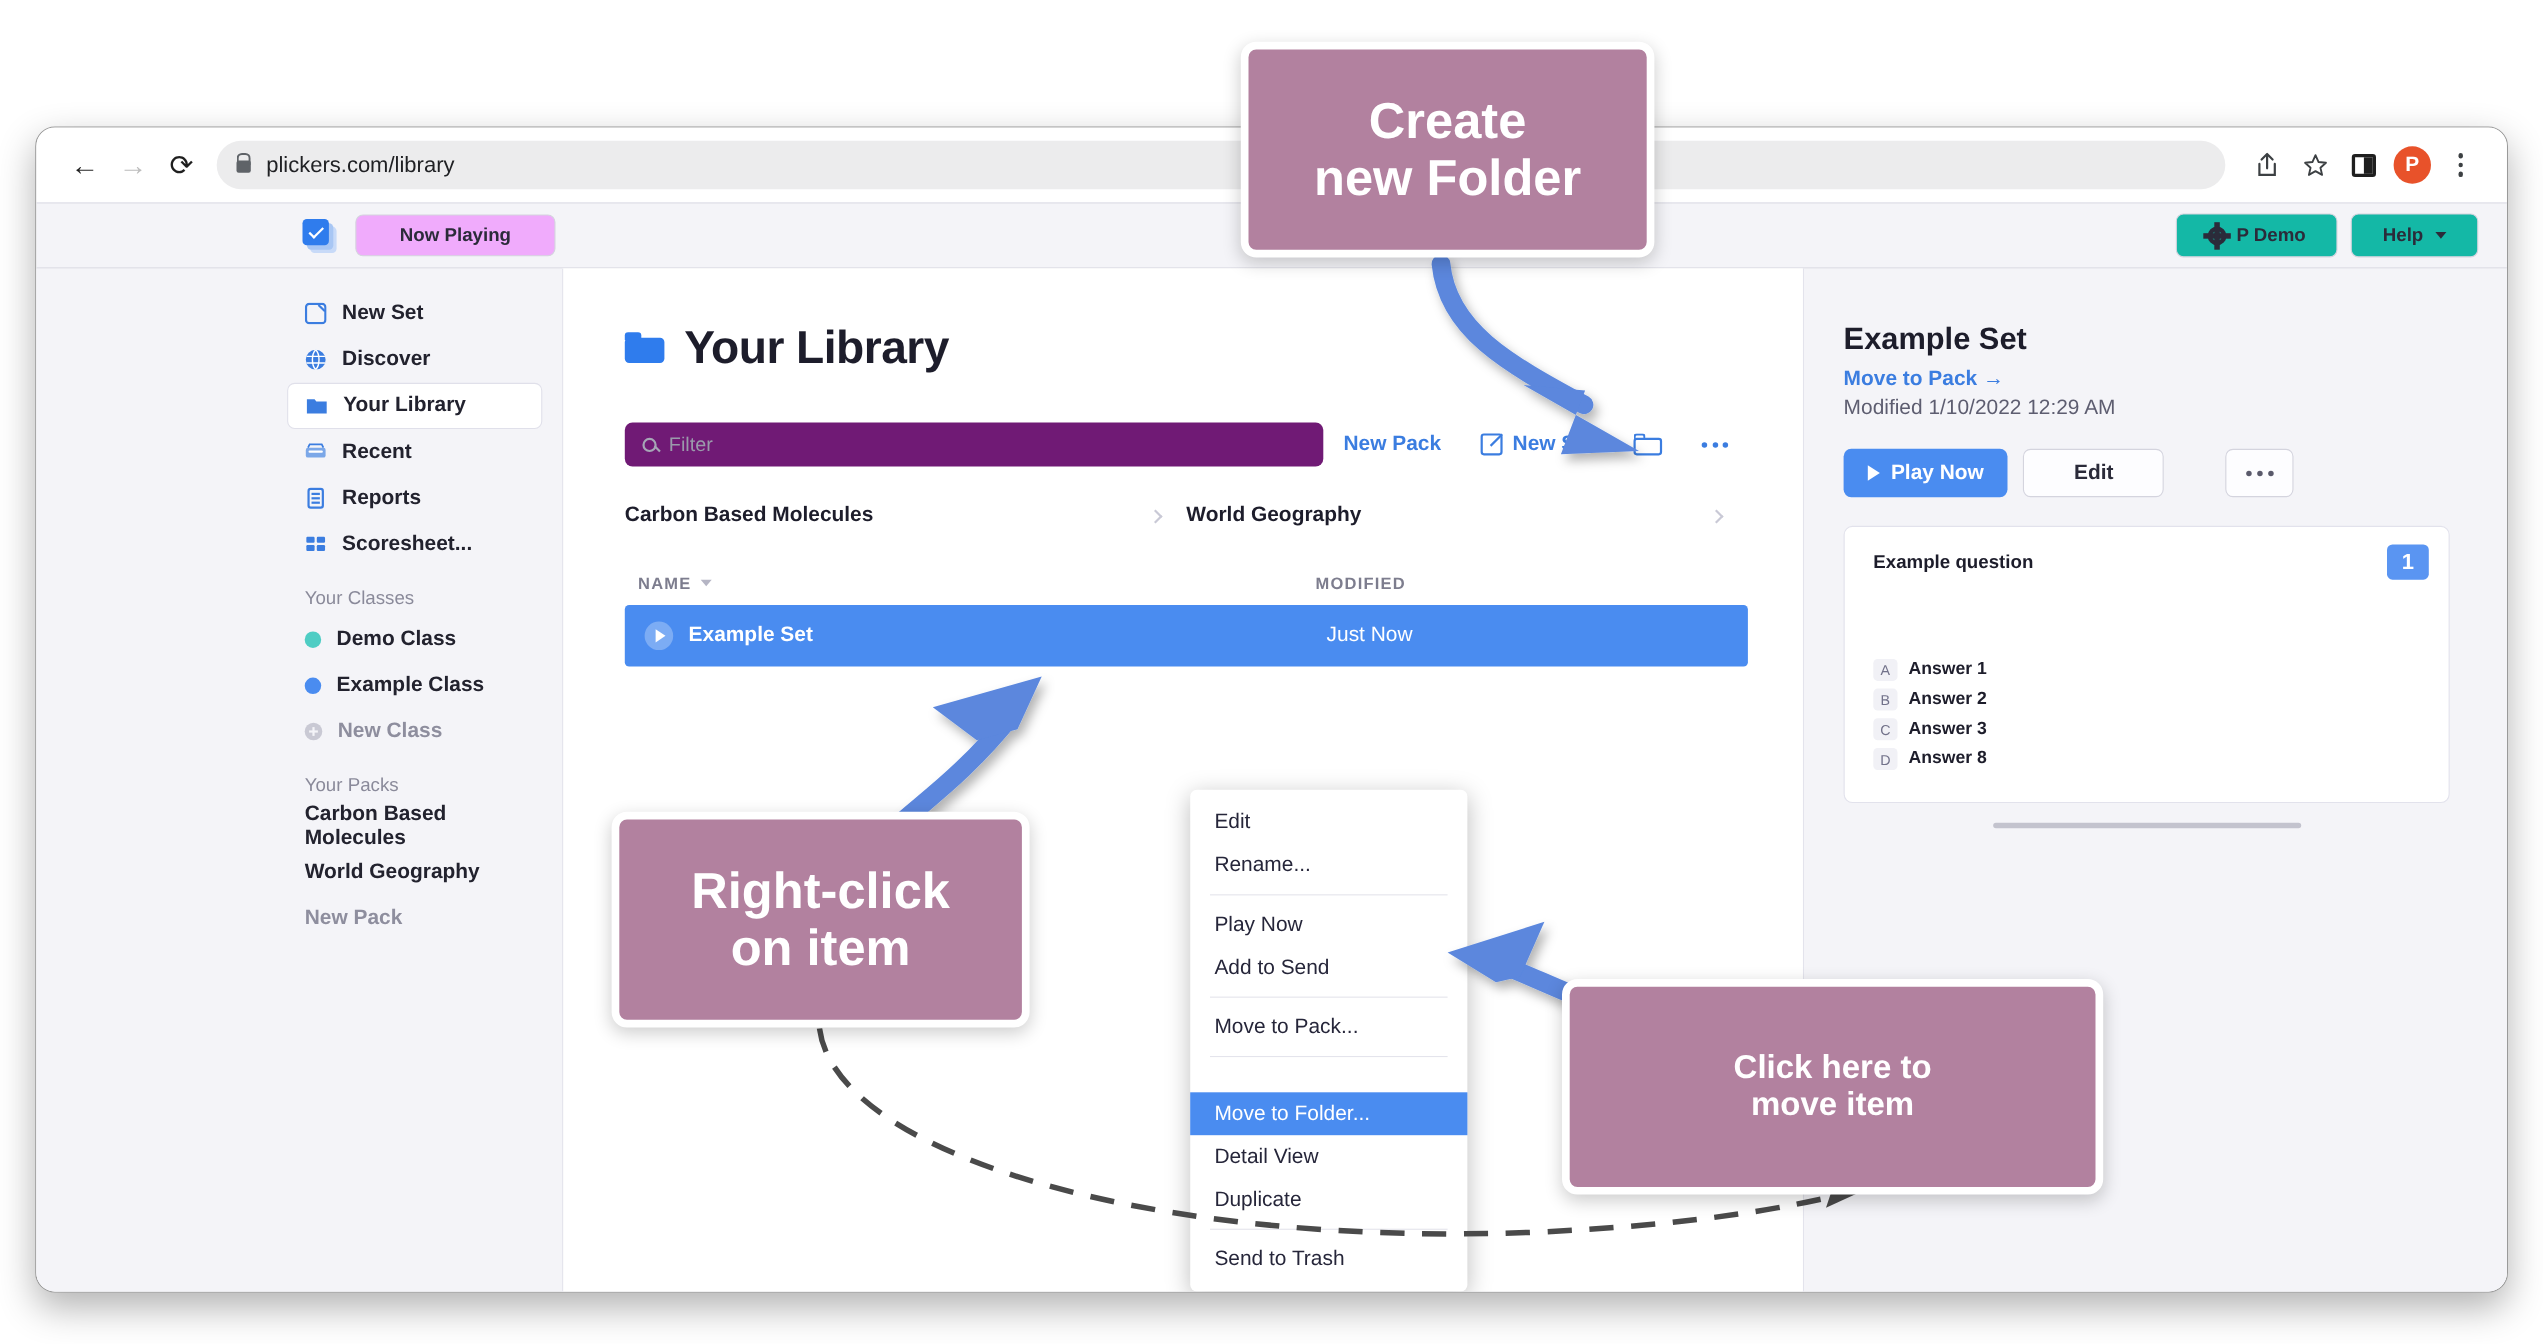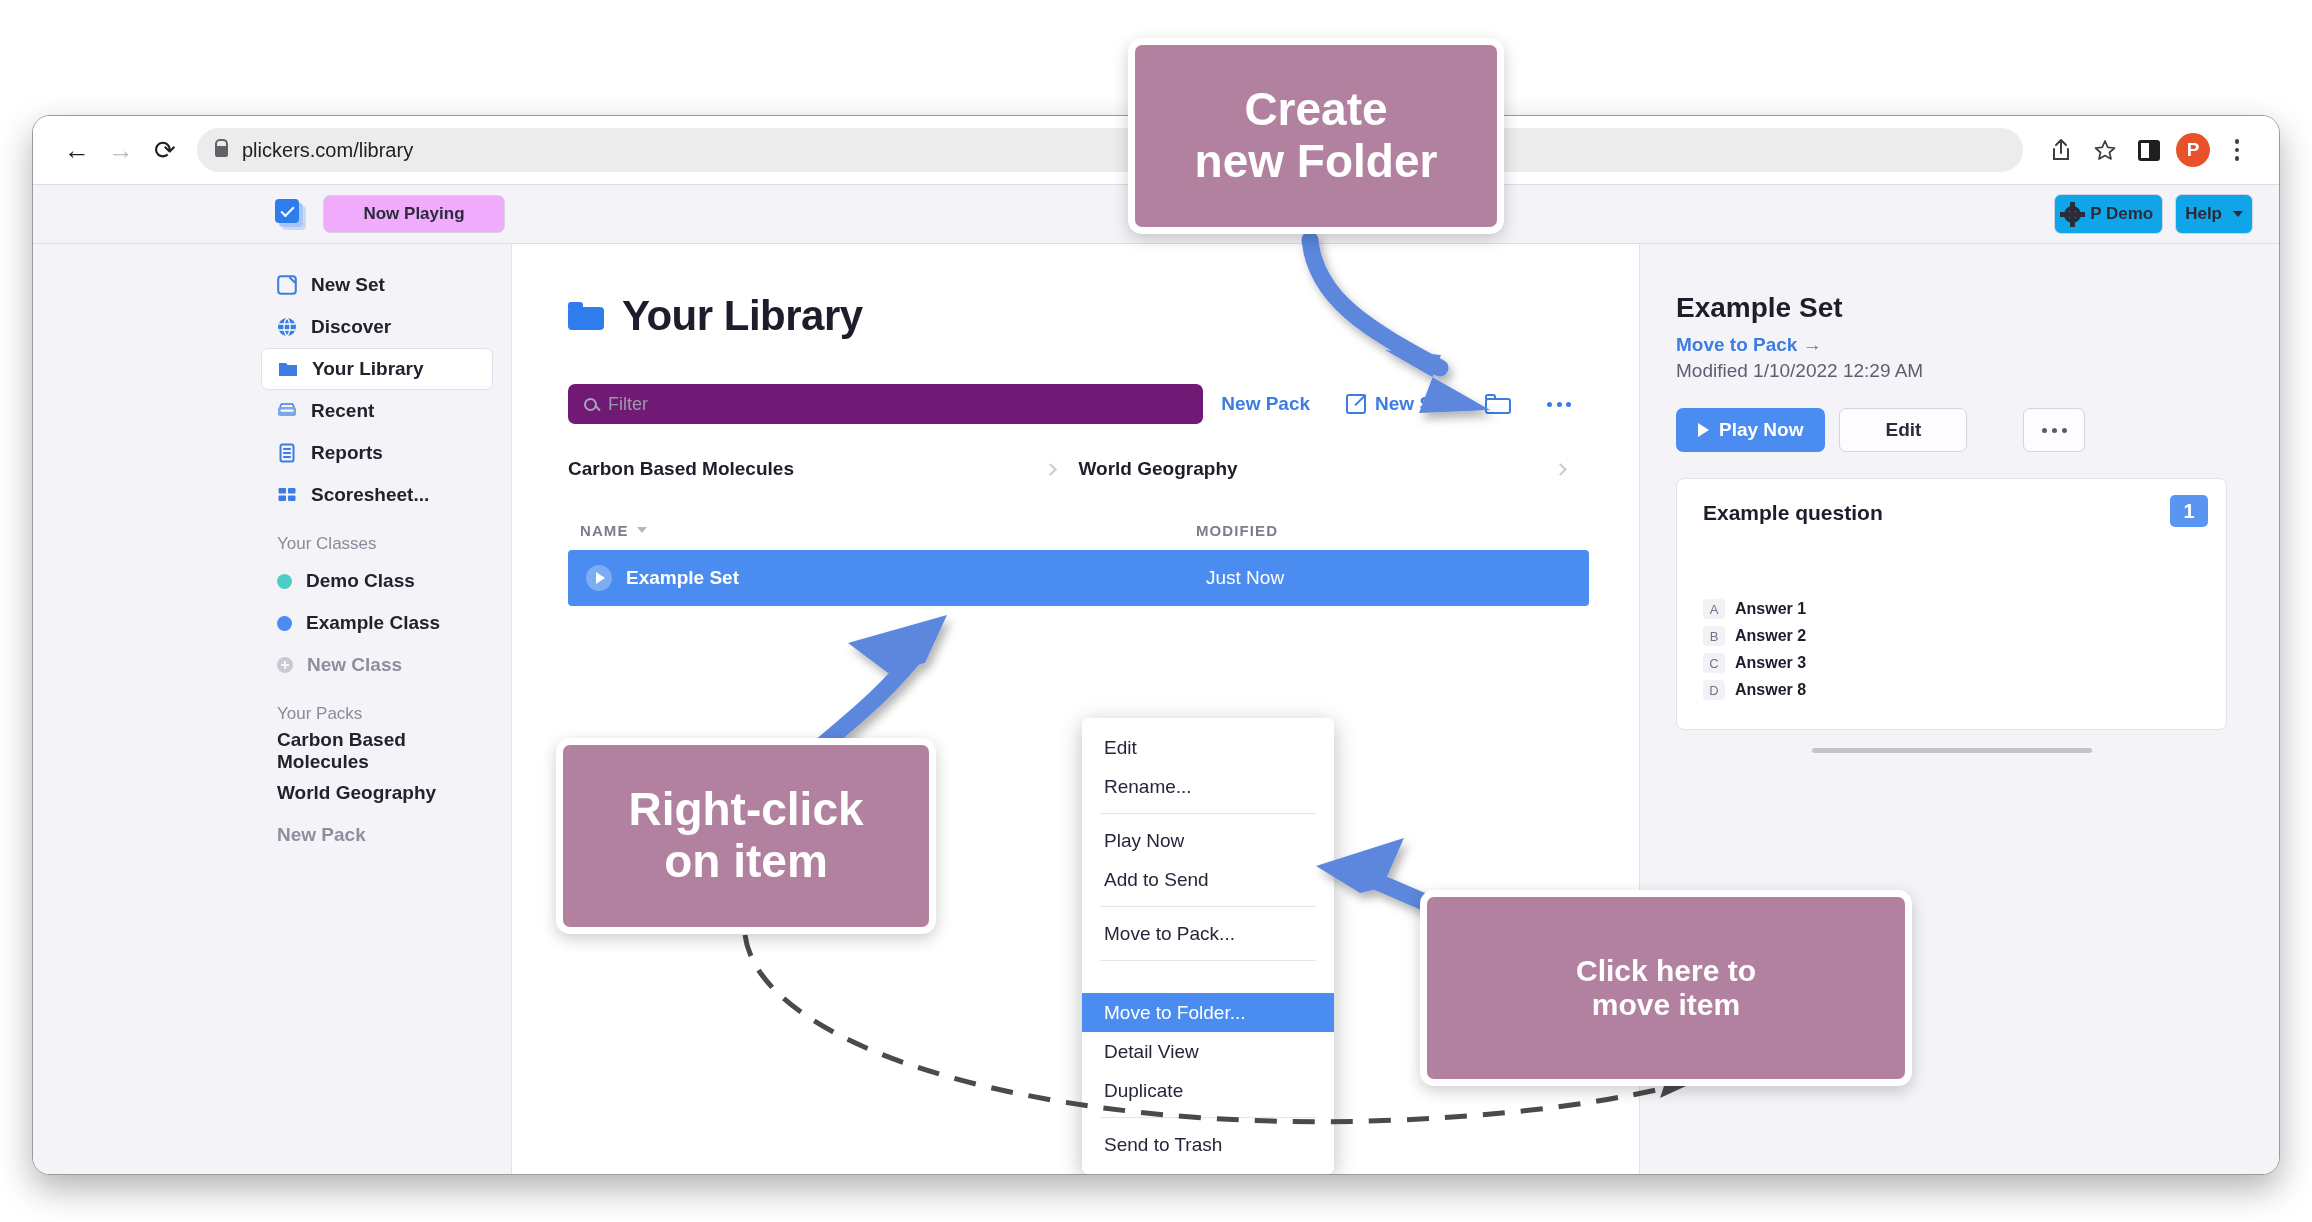--- a/index.html
+++ b/index.html
@@ -117,23 +117,23 @@
     font-size: 17px; font-weight: 700; color: #2b2b3a;
   }
   .search-box {
     width: 450px; height: 38px; margin-left: 12px;
     background: #ffffff; border: 1px solid #d4d4de; border-radius: 7px;
     display: flex; align-items: center; padding: 0 14px;
     font-size: 17px; color: #9a9aab;
   }
   .hdr-right { margin-left: auto; display: flex; align-items: center; gap: 12px; }
   .hdr-btn {
-    height: 40px; background: #0ea5e9; border: 1px solid #d4d4de; border-radius: 7px;
+    height: 40px; background: #14b8a6; border: 1px solid #d4d4de; border-radius: 7px;
     display:flex; align-items:center; gap: 9px;
-    padding: 0 9px; font-size: 17px; font-weight: 700; color: #2b2b3a;
+    padding: 0 28px; font-size: 17px; font-weight: 700; color: #2b2b3a;
   }
   .gear {
     width: 17px; height: 17px; border-radius: 50%;
     border: 4px solid #2b2b3a; position: relative; flex: 0 0 auto;
   }
   .gear::before, .gear::after {
     content:""; position:absolute; background:#2b2b3a; left:50%; top:50%;
   }
   .gear::before { width: 25px; height: 5px; margin:-2.5px 0 0 -12.5px; }
   .gear::after  { width: 5px; height: 25px; margin:-12.5px 0 0 -2.5px; }
@@ -248,21 +248,21 @@
   }
   .btn-dots {
     height:44px;width:62px;background:#fdfdff;border:1px solid #d4d4de;border-radius:7px;
     display:flex;align-items:center;justify-content:center;margin-left:42px;
   }
   .btn-dots i { width:5px;height:5px;border-radius:50%;background:#5a5a6b;display:block;margin:0 2.5px; }
   .qcard {
     background:#fff;border:1px solid #e2e2ec;border-radius:8px;
     height: 252px; padding: 22px 26px; position:relative;
   }
-  .q-title { font-size: 21px; font-weight: 700; color:#1d1d2b; }
+  .q-title { font-size: 17px; font-weight: 700; color:#1d1d2b; }
   .q-num {
     position:absolute; right: 18px; top: 16px;
     background:#5a95f2; color:#fff; border-radius:5px;
     min-width: 38px; height: 32px; display:flex;align-items:center;justify-content:center;
     font-size: 20px; font-weight: 700;
   }
   .ans-list { position:absolute; left: 26px; bottom: 22px; }
   .ans { display:flex; align-items:center; gap: 10px; margin-bottom: 7px; }
   .ans-k {
     width: 22px;height:20px;background:#f1f1f6;border-radius:4px;

